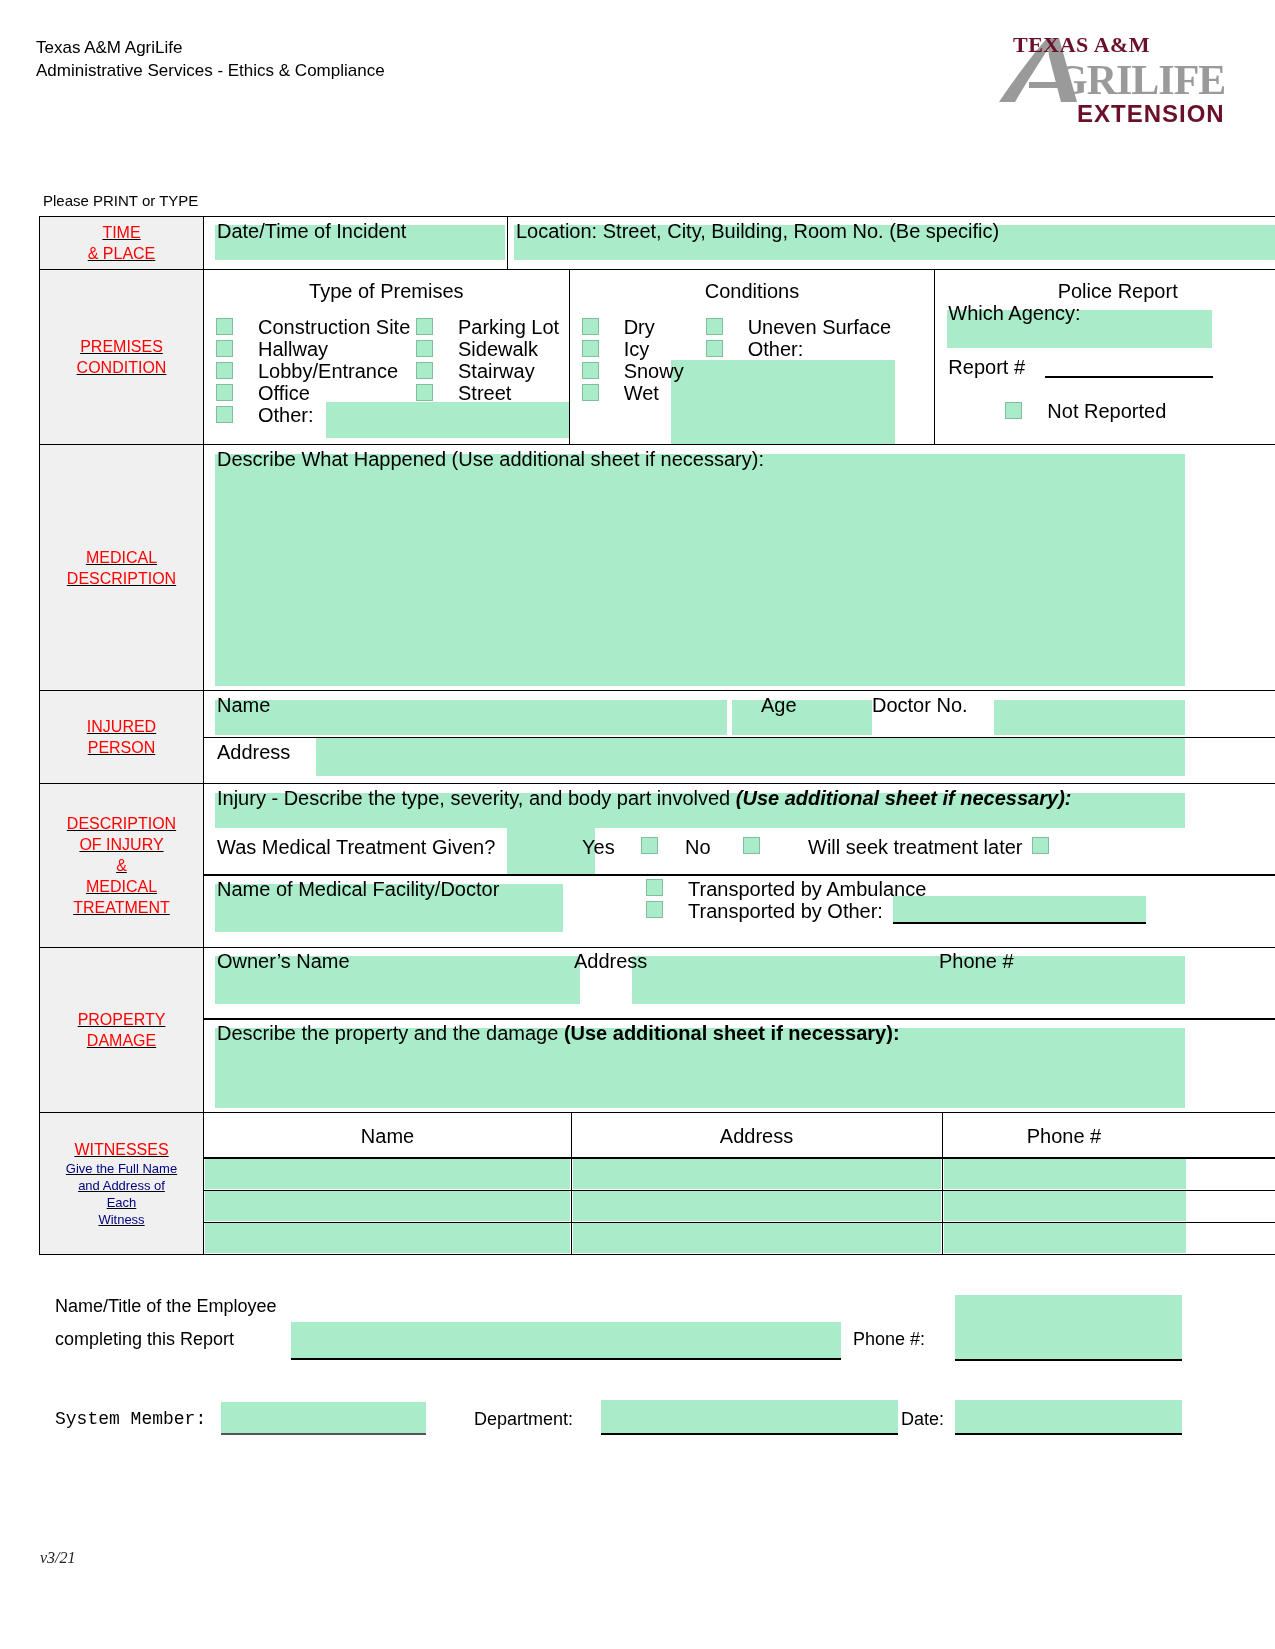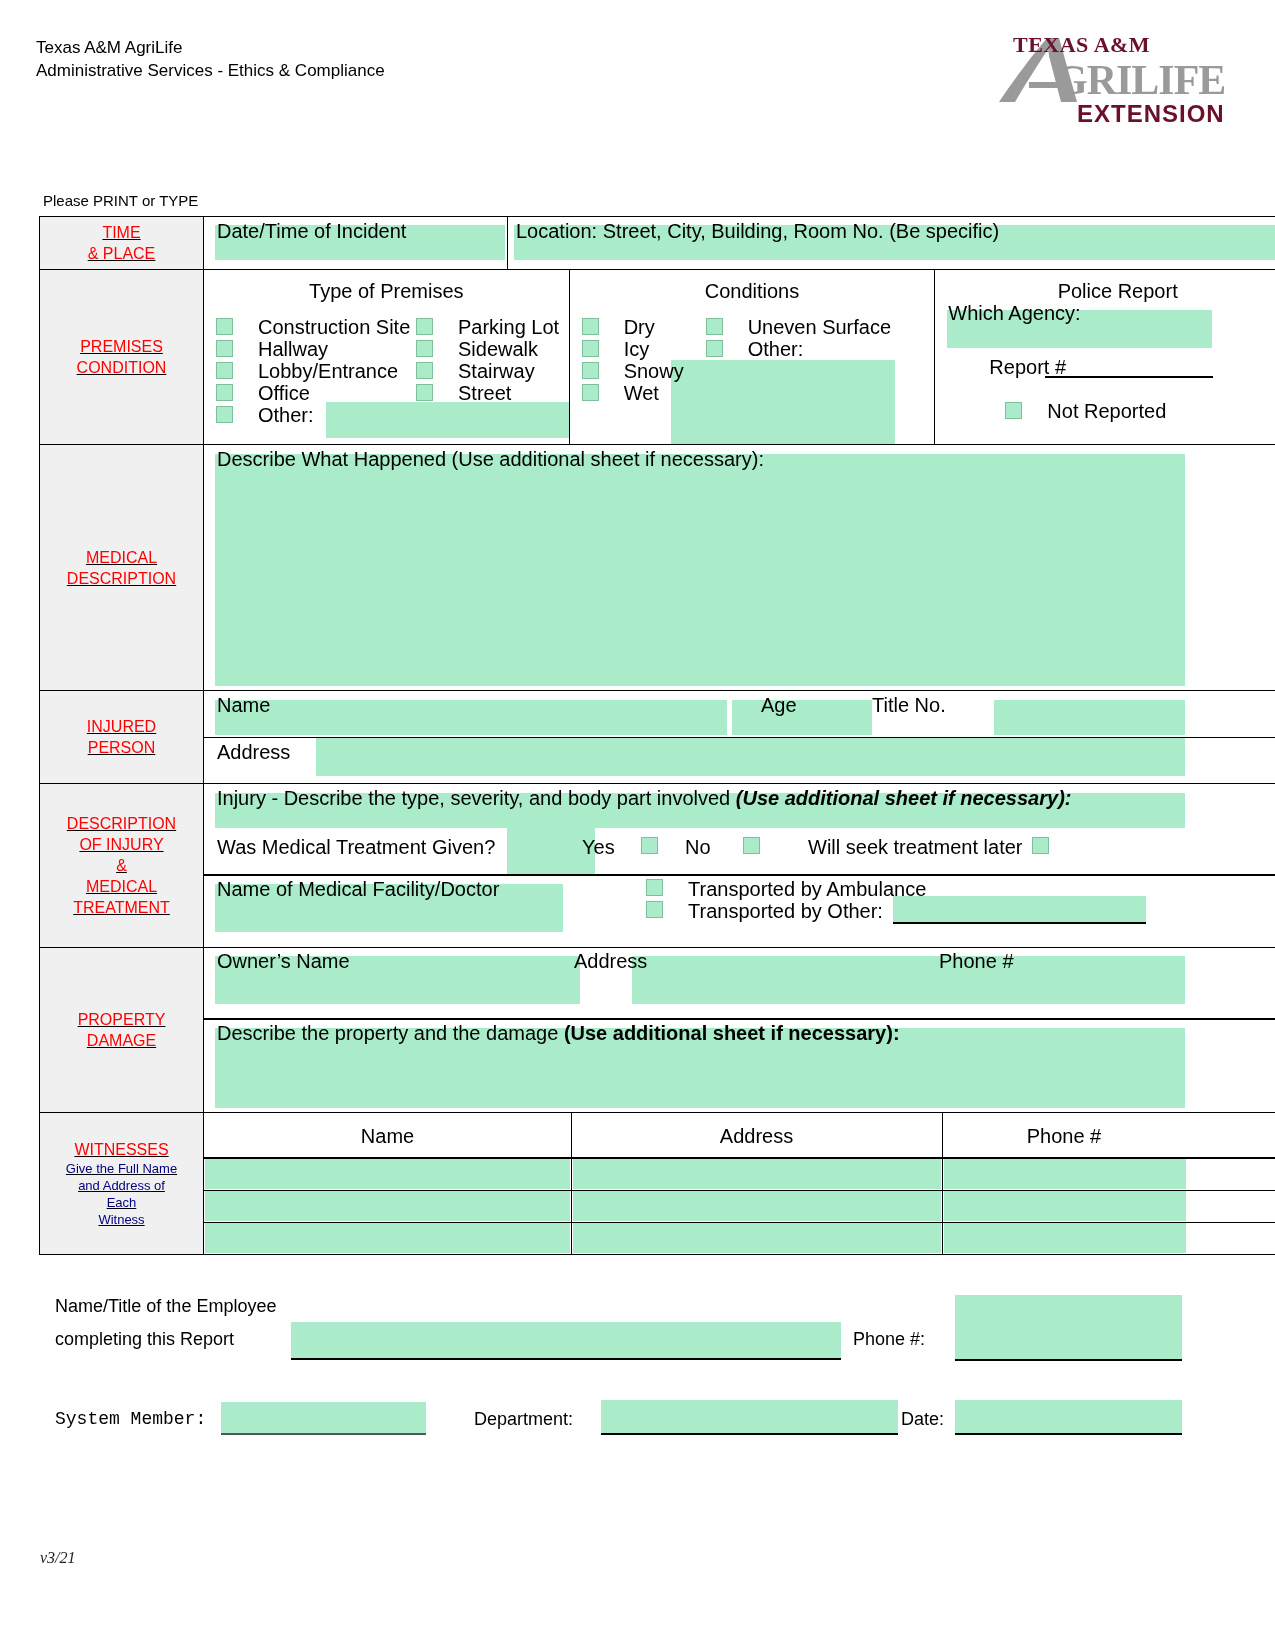--- a/index.html
+++ b/index.html
@@ -259,21 +259,21 @@
           <div class="lbl" style="left:178px; top:68px;">Other:</div>
           <div class="fld" style="left:101px; top:90px; width:224px; height:84px;"></div>
         </div>
       </td>
 
       <td style="width:281px">
         <div class="cellbox" style="height:174px">
           <div class="lbl ctr" style="top:10px;">Police Report</div>
           <div class="lbl" style="left:13px; top:32px;">Which Agency:</div>
           <div class="fld" style="left:12px; top:40px; width:265px; height:38px;"></div>
-          <div class="lbl" style="left:13px; top:86px;margin-left:41px;">Report #</div>
+          <div class="lbl" style="left:13px; top:86px;">Report #</div>
           <div class="uline" style="left:110px; top:84px; width:168px; height:22px;"></div>
           <div class="cb" style="left:70px; top:132px;"></div>
           <div class="lbl" style="left:112px; top:130px;">Not Reported</div>
         </div>
       </td>
     </tr>
 
     <tr>
       <td class="rowlbl" style="height:245px">
         <div>MEDICAL</div>
@@ -291,21 +291,21 @@
       <td class="rowlbl" style="height:92px">
         <div>INJURED</div>
         <div>PERSON</div>
       </td>
       <td colspan="3" style="padding:0">
         <div class="cellbox" style="height:46px; border-bottom:1px solid #000;">
           <div class="lbl" style="left:13px; top:3px;">Name</div>
           <div class="fld" style="left:11px; top:9px; width:512px; height:35px;"></div>
           <div class="lbl" style="left:557px; top:3px;">Age</div>
           <div class="fld" style="left:528px; top:9px; width:140px; height:35px;"></div>
-          <div class="lbl" style="left:668px; top:3px;">Title No.</div>
+          <div class="lbl" style="left:668px; top:3px;">Doctor No.</div>
           <div class="fld" style="left:790px; top:9px; width:191px; height:35px;"></div>
         </div>
         <div class="cellbox" style="height:45px;">
           <div class="lbl" style="left:13px; top:3px;">Address</div>
           <div class="fld" style="left:112px; top:0px; width:869px; height:38px;"></div>
         </div>
       </td>
     </tr>
 
     <tr>

